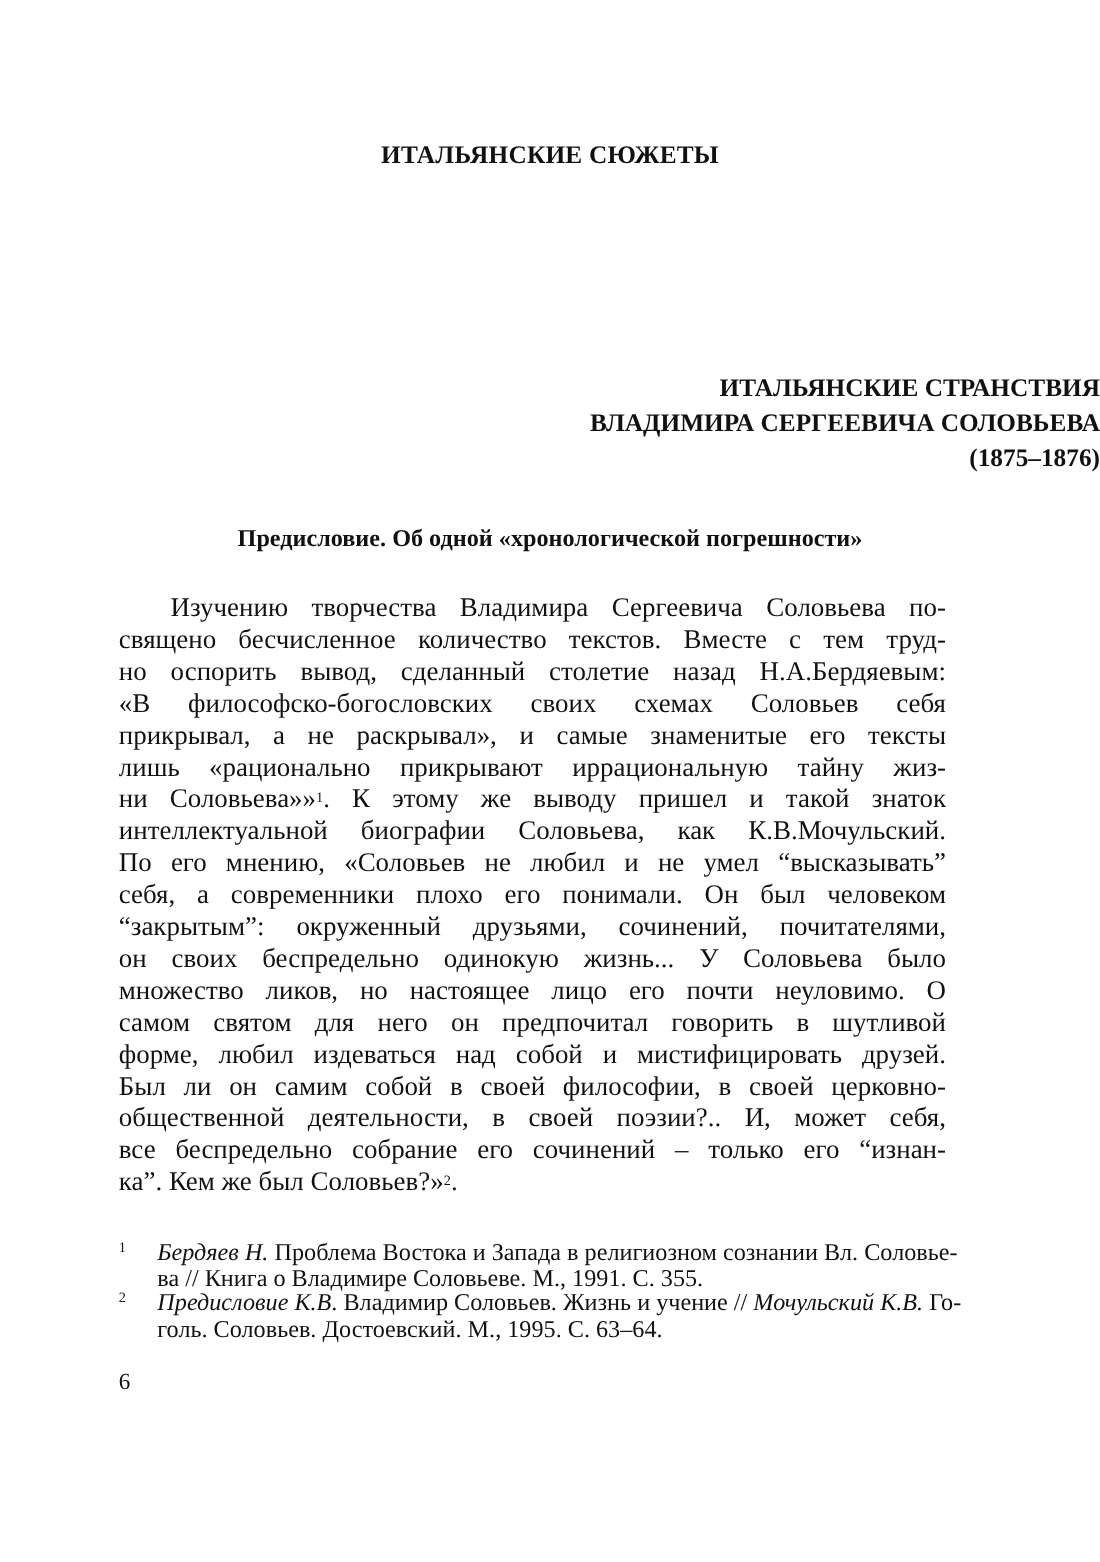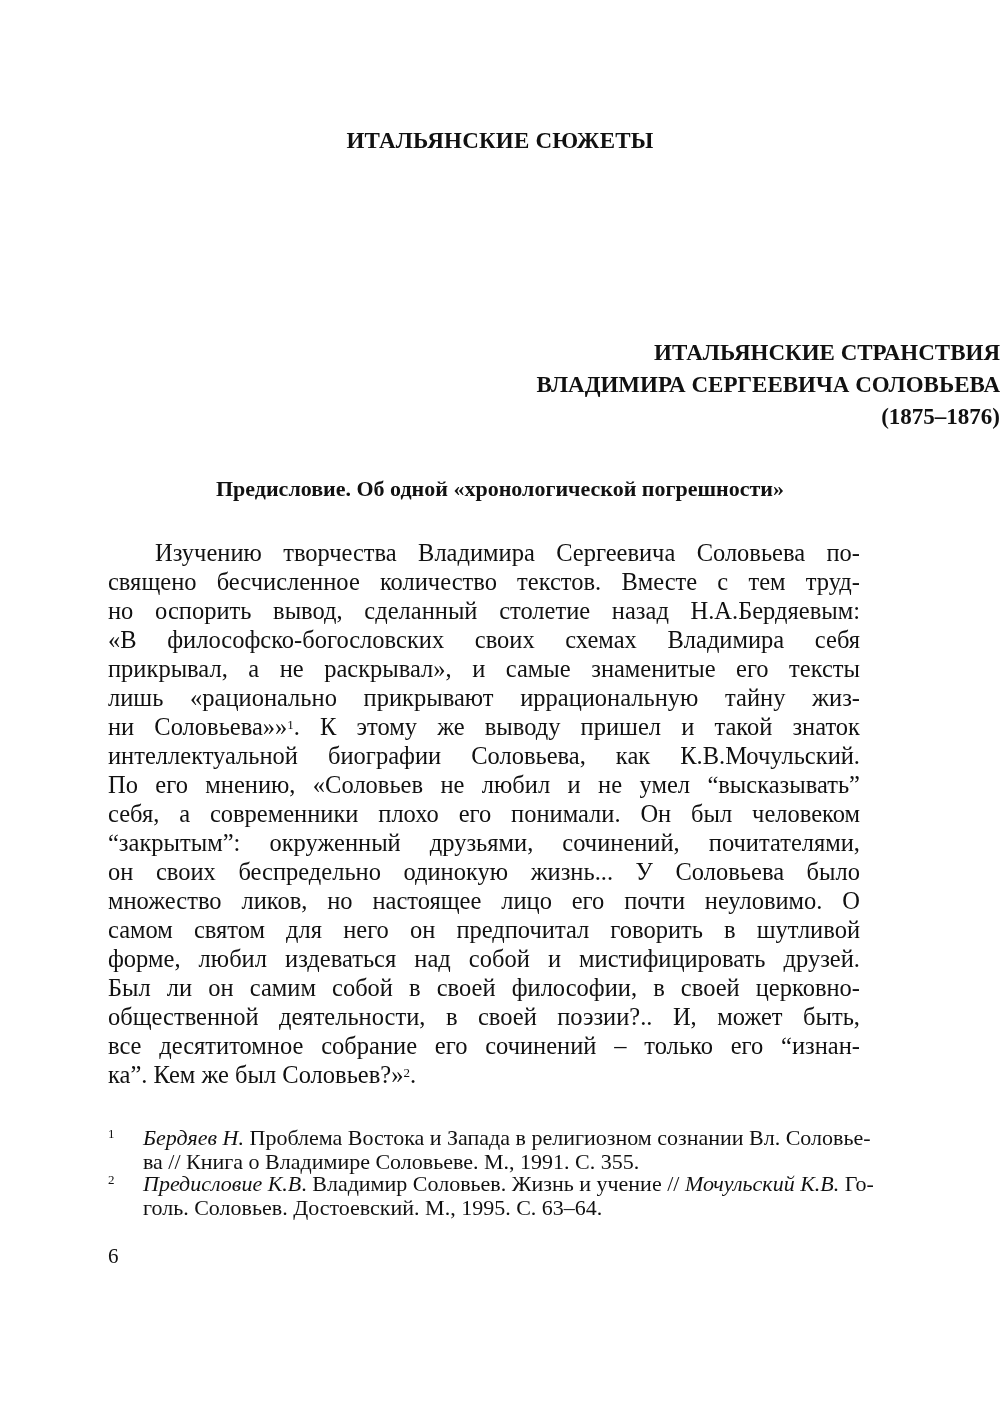--- a/index.html
+++ b/index.html
@@ -26,35 +26,35 @@
 <div class="abs h-title" style="top:340px">ИТАЛЬЯНСКИЕ СТРАНСТВИЯ</div>
 <div class="abs h-title" style="top:372px">ВЛАДИМИРА СЕРГЕЕВИЧА СОЛОВЬЕВА</div>
 <div class="abs h-title" style="top:404px">(1875–1876)</div>
 
 <div class="abs h-sub">Предисловие. Об одной «хронологической погрешности»</div>
 
 <div>
   <div class="abs body-line indent" style="top:538px">Изучению творчества Владимира Сергеевича Соловьева по-</div>
   <div class="abs body-line" style="top:567px">священо бесчисленное количество текстов. Вместе с тем труд-</div>
   <div class="abs body-line" style="top:596px">но оспорить вывод, сделанный столетие назад Н.А.Бердяевым:</div>
-  <div class="abs body-line" style="top:625px">«В философско-богословских своих схемах Владимира себя</div>
+  <div class="abs body-line" style="top:625px">«В философско-богословских своих схемах Соловьев себя</div>
   <div class="abs body-line" style="top:654px">прикрывал, а не раскрывал», и самые знаменитые его тексты</div>
   <div class="abs body-line" style="top:683px">лишь «рационально прикрывают иррациональную тайну жиз-</div>
   <div class="abs body-line" style="top:712px"><span>ни Соловьева»»</span><sup>1</sup><span>. К этому же выводу пришел и такой знаток</span></div>
   <div class="abs body-line" style="top:741px">интеллектуальной биографии Соловьева, как К.В.Мочульский.</div>
   <div class="abs body-line" style="top:770px">По его мнению, «Соловьев не любил и не умел “высказывать”</div>
   <div class="abs body-line" style="top:799px">себя, а современники плохо его понимали. Он был человеком</div>
   <div class="abs body-line" style="top:828px">“закрытым”: окруженный друзьями, сочинений, почитателями,</div>
   <div class="abs body-line" style="top:857px">он своих беспредельно одинокую жизнь... У Соловьева было</div>
   <div class="abs body-line" style="top:886px">множество ликов, но настоящее лицо его почти неуловимо. О</div>
   <div class="abs body-line" style="top:915px">самом святом для него он предпочитал говорить в шутливой</div>
   <div class="abs body-line" style="top:944px">форме, любил издеваться над собой и мистифицировать друзей.</div>
   <div class="abs body-line" style="top:973px">Был ли он самим собой в своей философии, в своей церковно-</div>
-  <div class="abs body-line" style="top:1002px">общественной деятельности, в своей поэзии?.. И, может быть,</div>
-  <div class="abs body-line" style="top:1031px">все десятитомное собрание его сочинений – только его “изнан-</div>
+  <div class="abs body-line" style="top:1002px">общественной деятельности, в своей поэзии?.. И, может себя,</div>
+  <div class="abs body-line" style="top:1031px">все беспредельно собрание его сочинений – только его “изнан-</div>
   <div class="abs body-line last" style="top:1060px"><span>ка”. Кем же был Соловьев?»</span><sup>2</sup><span>.</span></div>
 </div>
 
 <div>
   <div class="abs fn-num" style="top:1126px">1</div>
   <div class="abs fn-line" style="top:1126px"><i>Бердяев Н.</i><span> Проблема Востока и Запада в религиозном сознании Вл. Соловье-</span></div>
   <div class="abs fn-line last" style="top:1150px">ва // Книга о Владимире Соловьеве. М., 1991. С. 355.</div>
 
   <div class="abs fn-num" style="top:1172px">2</div>
   <div class="abs fn-line" style="top:1172px"><i>Предисловие К.В</i><span>. Владимир Соловьев. Жизнь и учение // </span><i>Мочульский К.В.</i><span> Го-</span></div>

